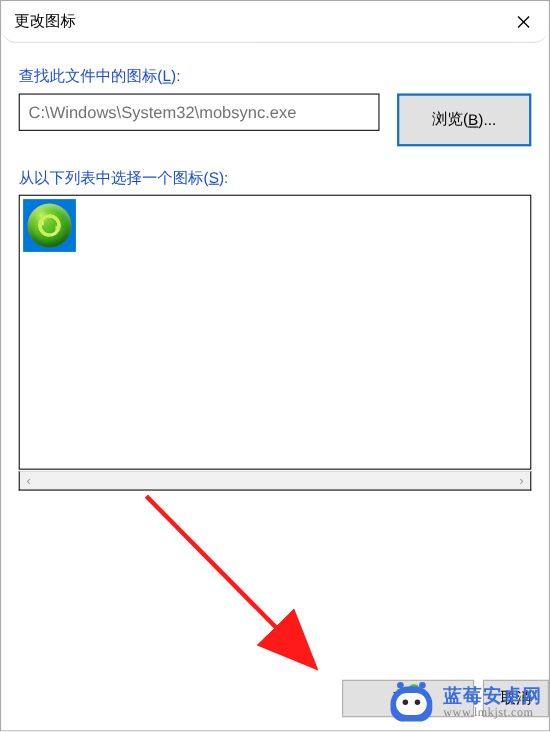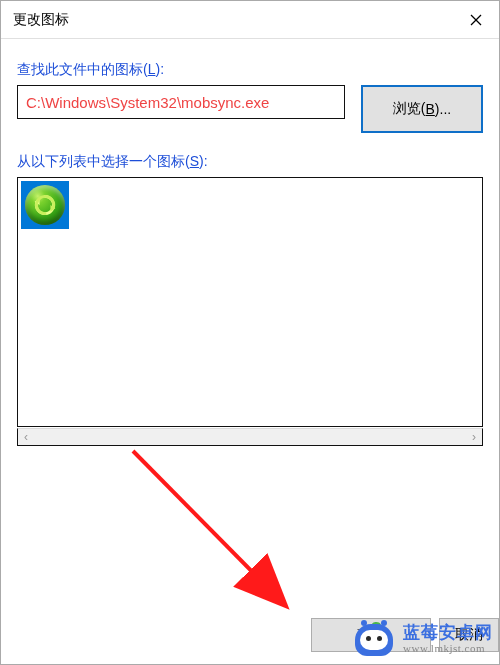--- a/index.html
+++ b/index.html
@@ -21,20 +21,21 @@
     border: 1px solid #aaa;
     position: relative;
   }
   .titlebar {
     height: 38px;
     display: flex;
     align-items: center;
     justify-content: space-between;
     padding: 0 0 0 12px;
     border-bottom: 1px solid #e0e0e0;
+    border-radius: 14px;
   }
   .title {
     font-size: 14px;
     color: #000;
   }
   .close-btn {
     width: 46px;
     height: 38px;
     display: flex;
     align-items: center;
@@ -56,21 +57,21 @@
     align-items: stretch;
     margin-bottom: 20px;
   }
   .path-input {
     flex: 1;
     border: 1px solid #111;
     font-size: 15px;
     font-family: "Segoe UI", sans-serif;
     padding: 6px 8px;
     background: #fff;
-    color: #ef4444;
+    color: #737373;
     height: 34px;
   }
   .browse-btn {
     width: 122px;
     height: 48px;
     border: 2px solid #0e6fc8;
     background: #e1e1e1;
     font-size: 14px;
     display: flex;
     align-items: center;

